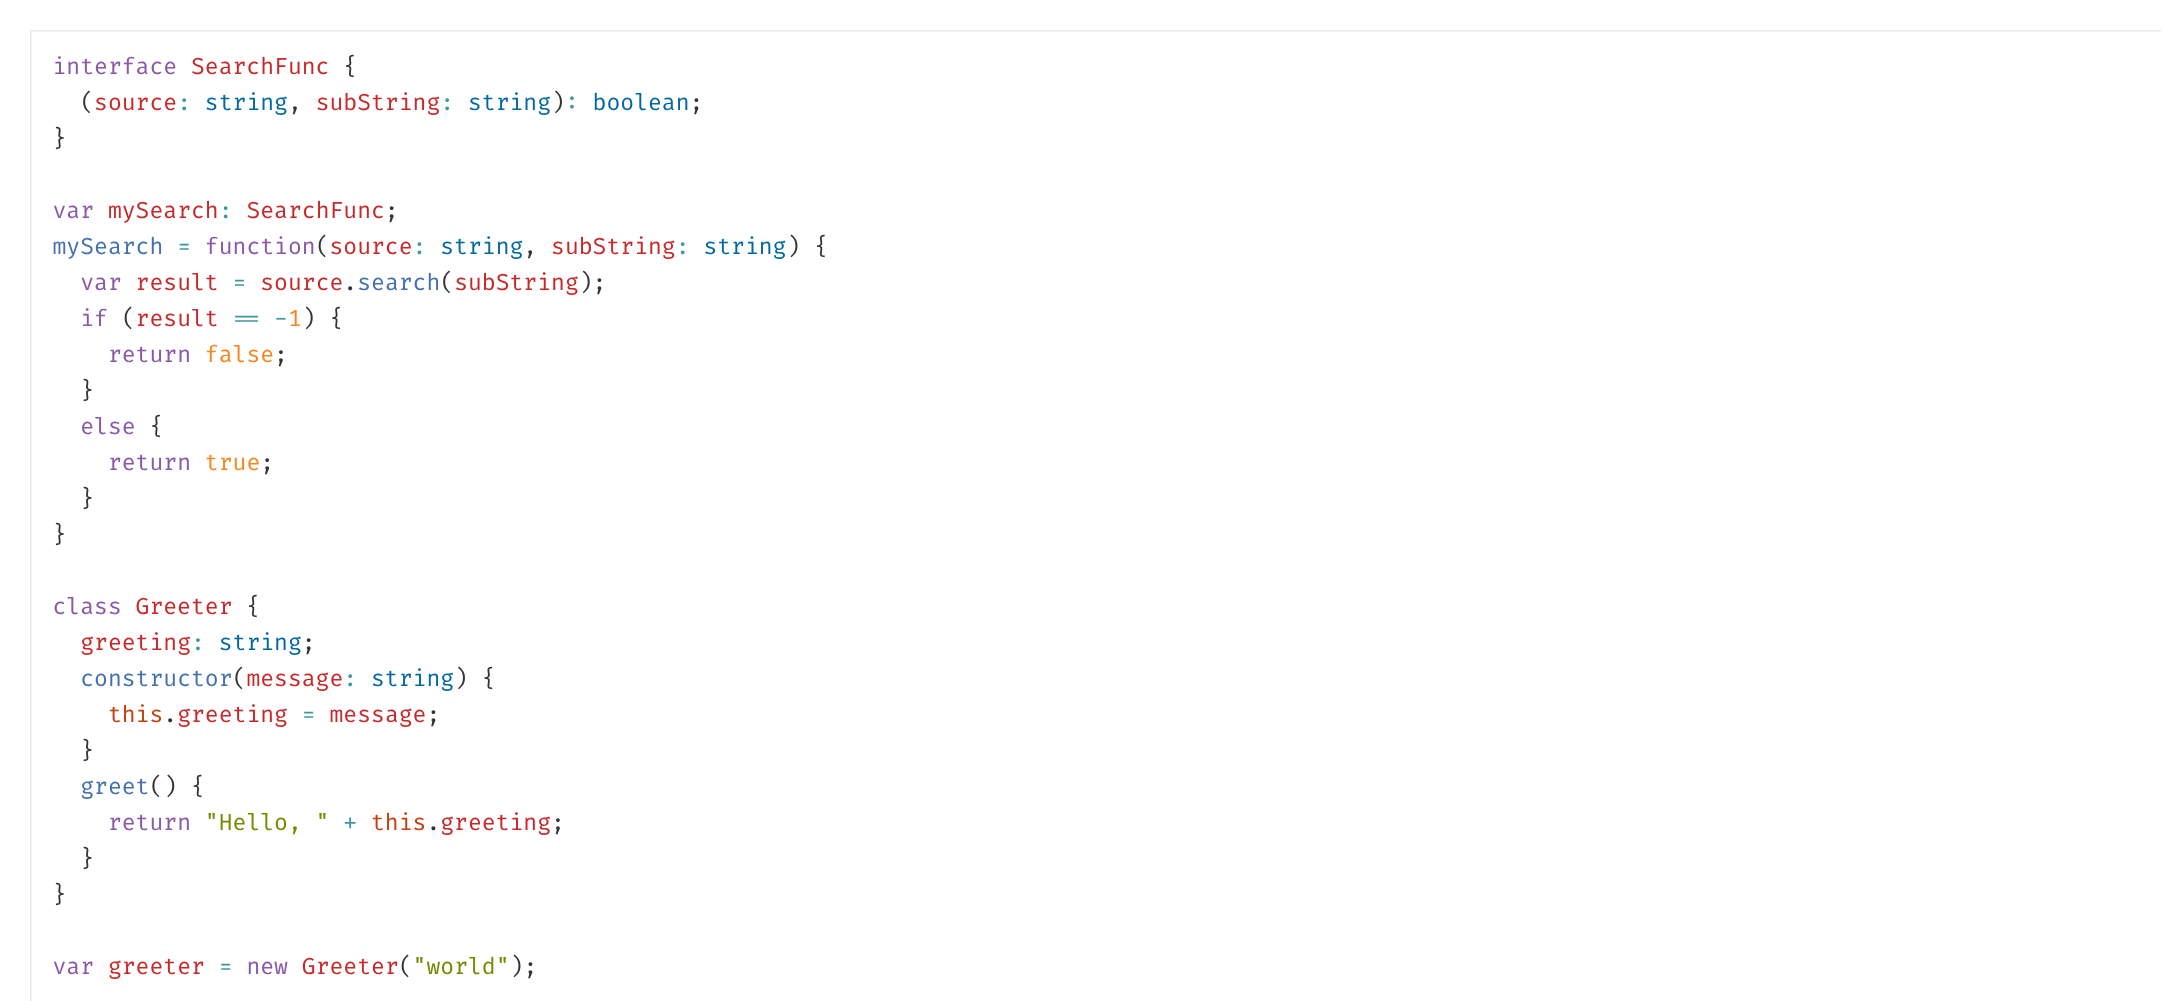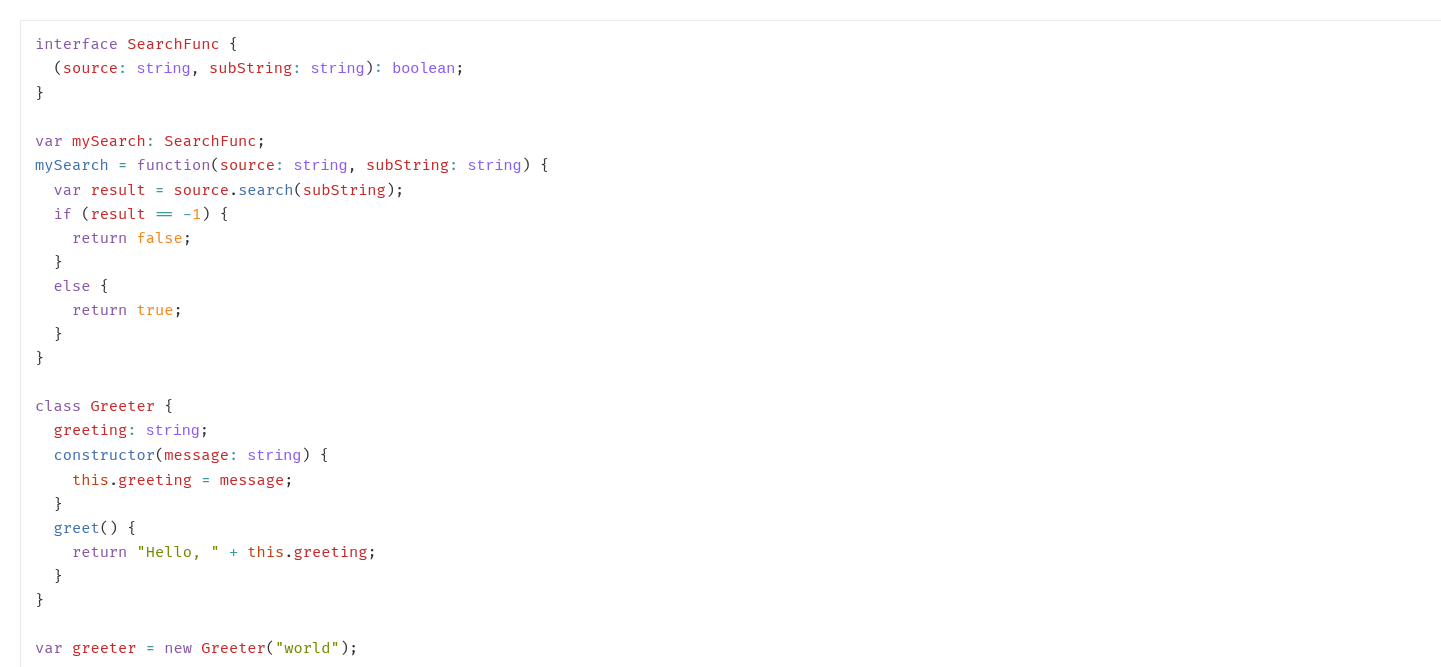--- a/index.html
+++ b/index.html
@@ -19,21 +19,21 @@
     font-size: 15px;
     line-height: 24px;
     color: #333333;
     white-space: pre;
     overflow: hidden;
   }
 
   
   .kw      { color: #8959a8; }  
   .id      { color: #c82829; }  
-  .builtin { color: #8b5cf6; font-family: Liberation Mono, monospace; }  
+  .builtin { color: #0369a1; }  
   .func    { color: #4271ae; }  
   .punc    { color: #333333; }  
   .op      { color: #3e999f; }  
   .num     { color: #f5871f; }  
   .str     { color: #718c00; }  
   .this    { color: #c2410c; }  
 </style>
 </head>
 <body>
 

